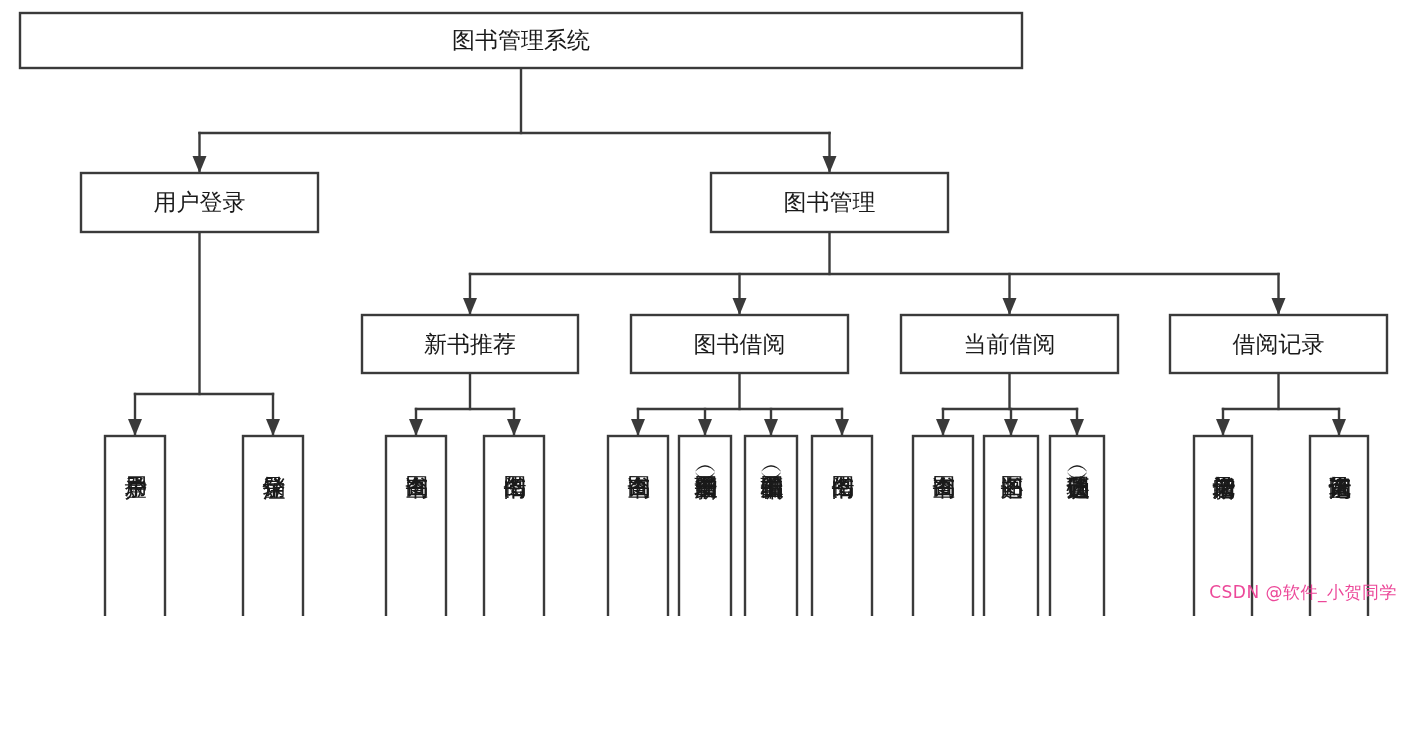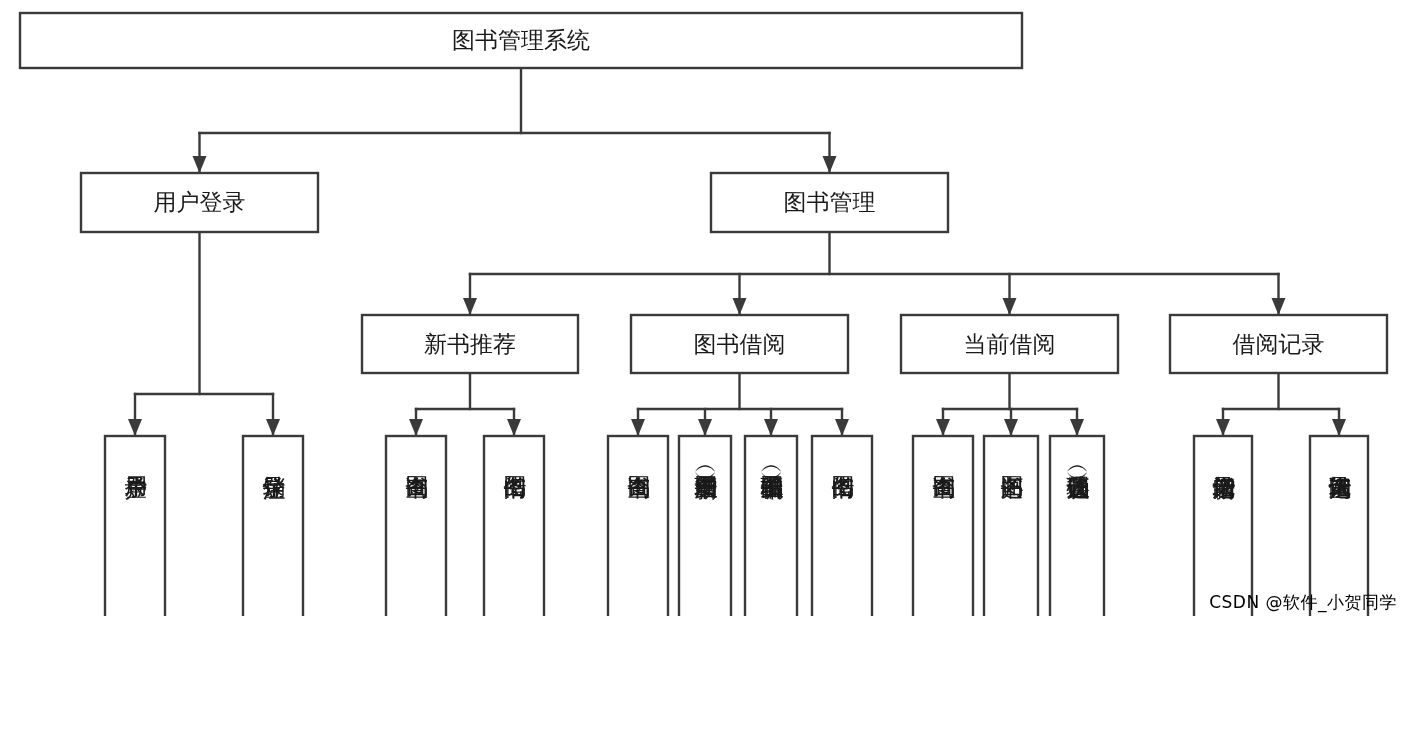--- a/index.html
+++ b/index.html
@@ -51,23 +51,23 @@
     fill: none;
     stroke-linecap: square;
   }
   .arrow-head {
     fill: #3a3a3a;
     stroke: none;
   }
   .watermark {
     position: absolute;
     right: 8px;
-    bottom: 2px;
+    bottom: 12px;
     font-size: 17px;
-    color: #000000;
+    color: #ec4899;
     font-family: "DejaVu Sans", "Liberation Sans", sans-serif;
     letter-spacing: 0.5px;
     white-space: nowrap;
     user-select: none;
   }
 </style>
 </head>
 <body>
 
 <div id="diagram-root">

